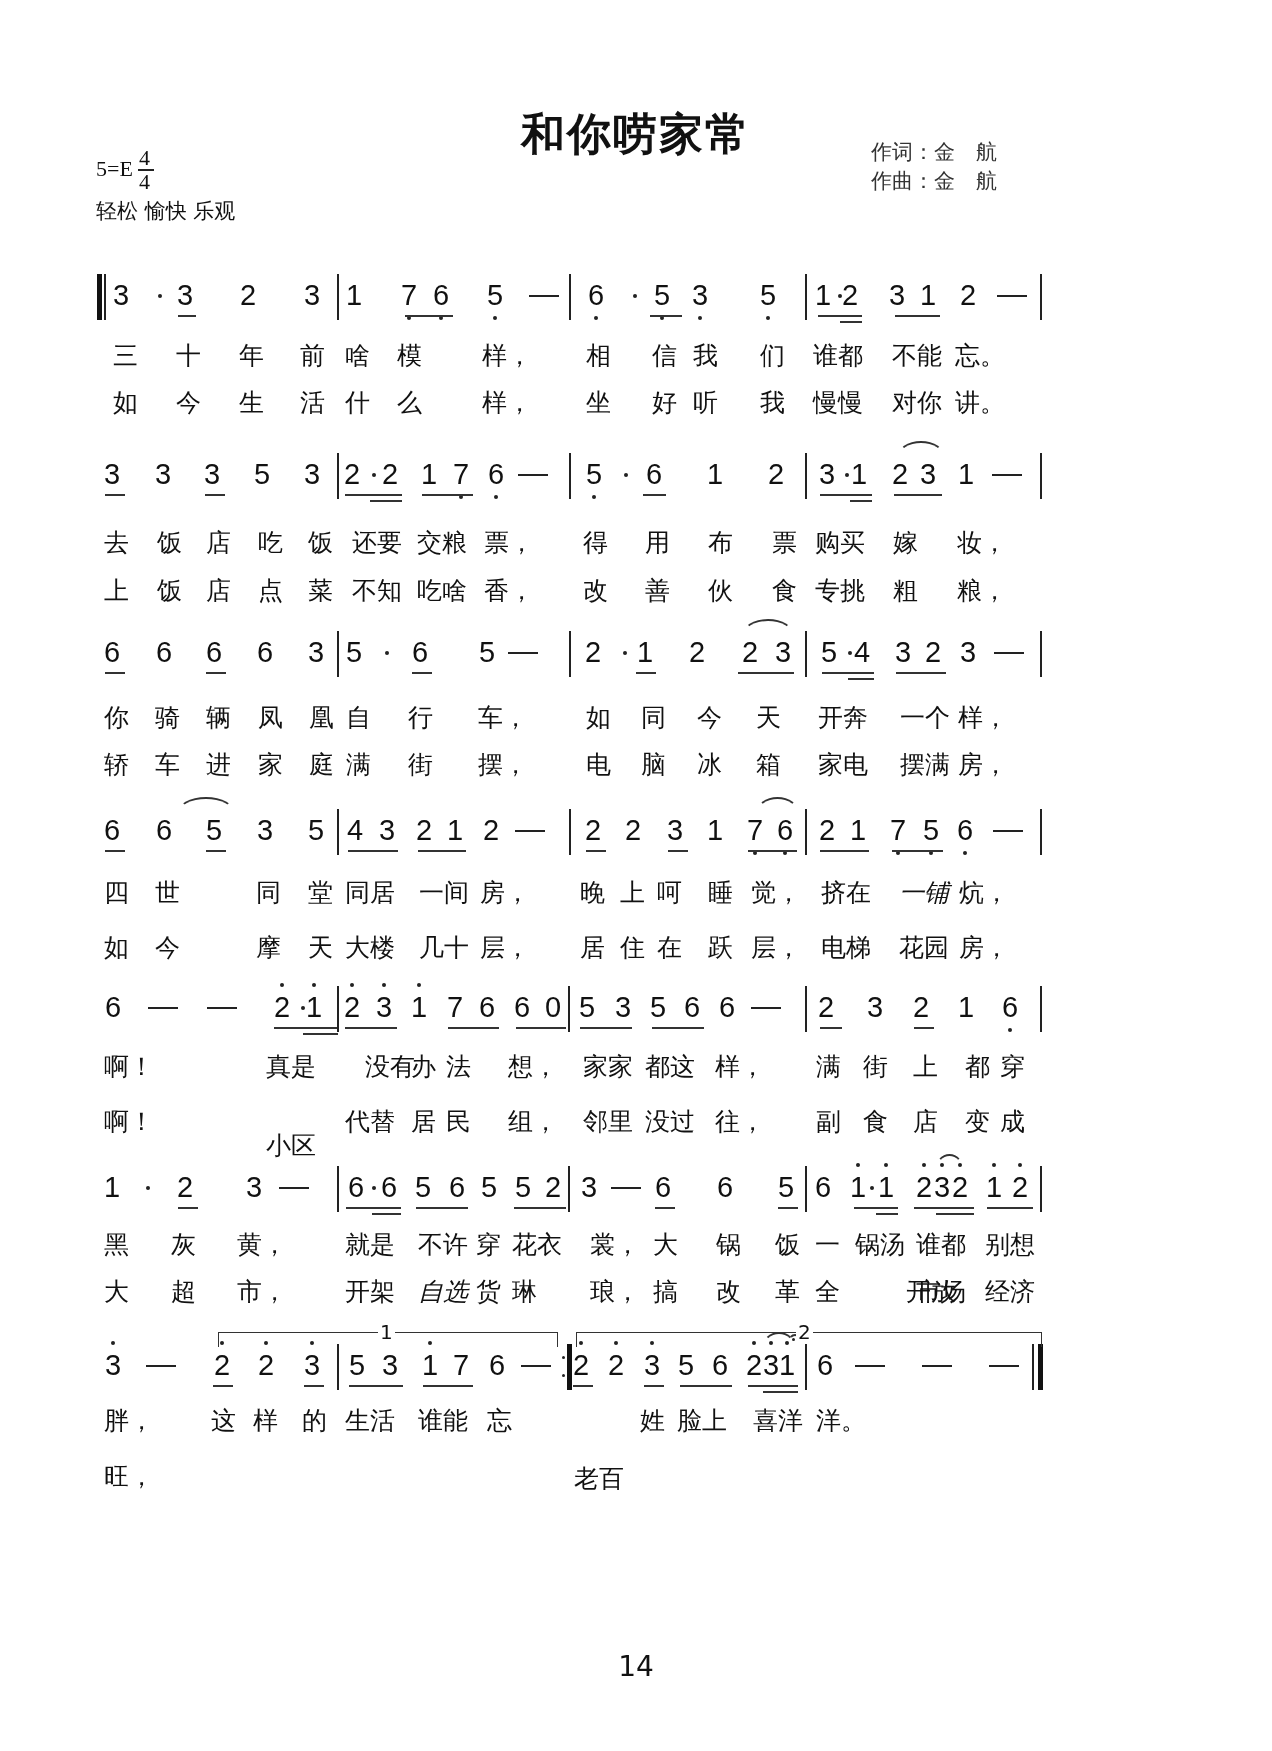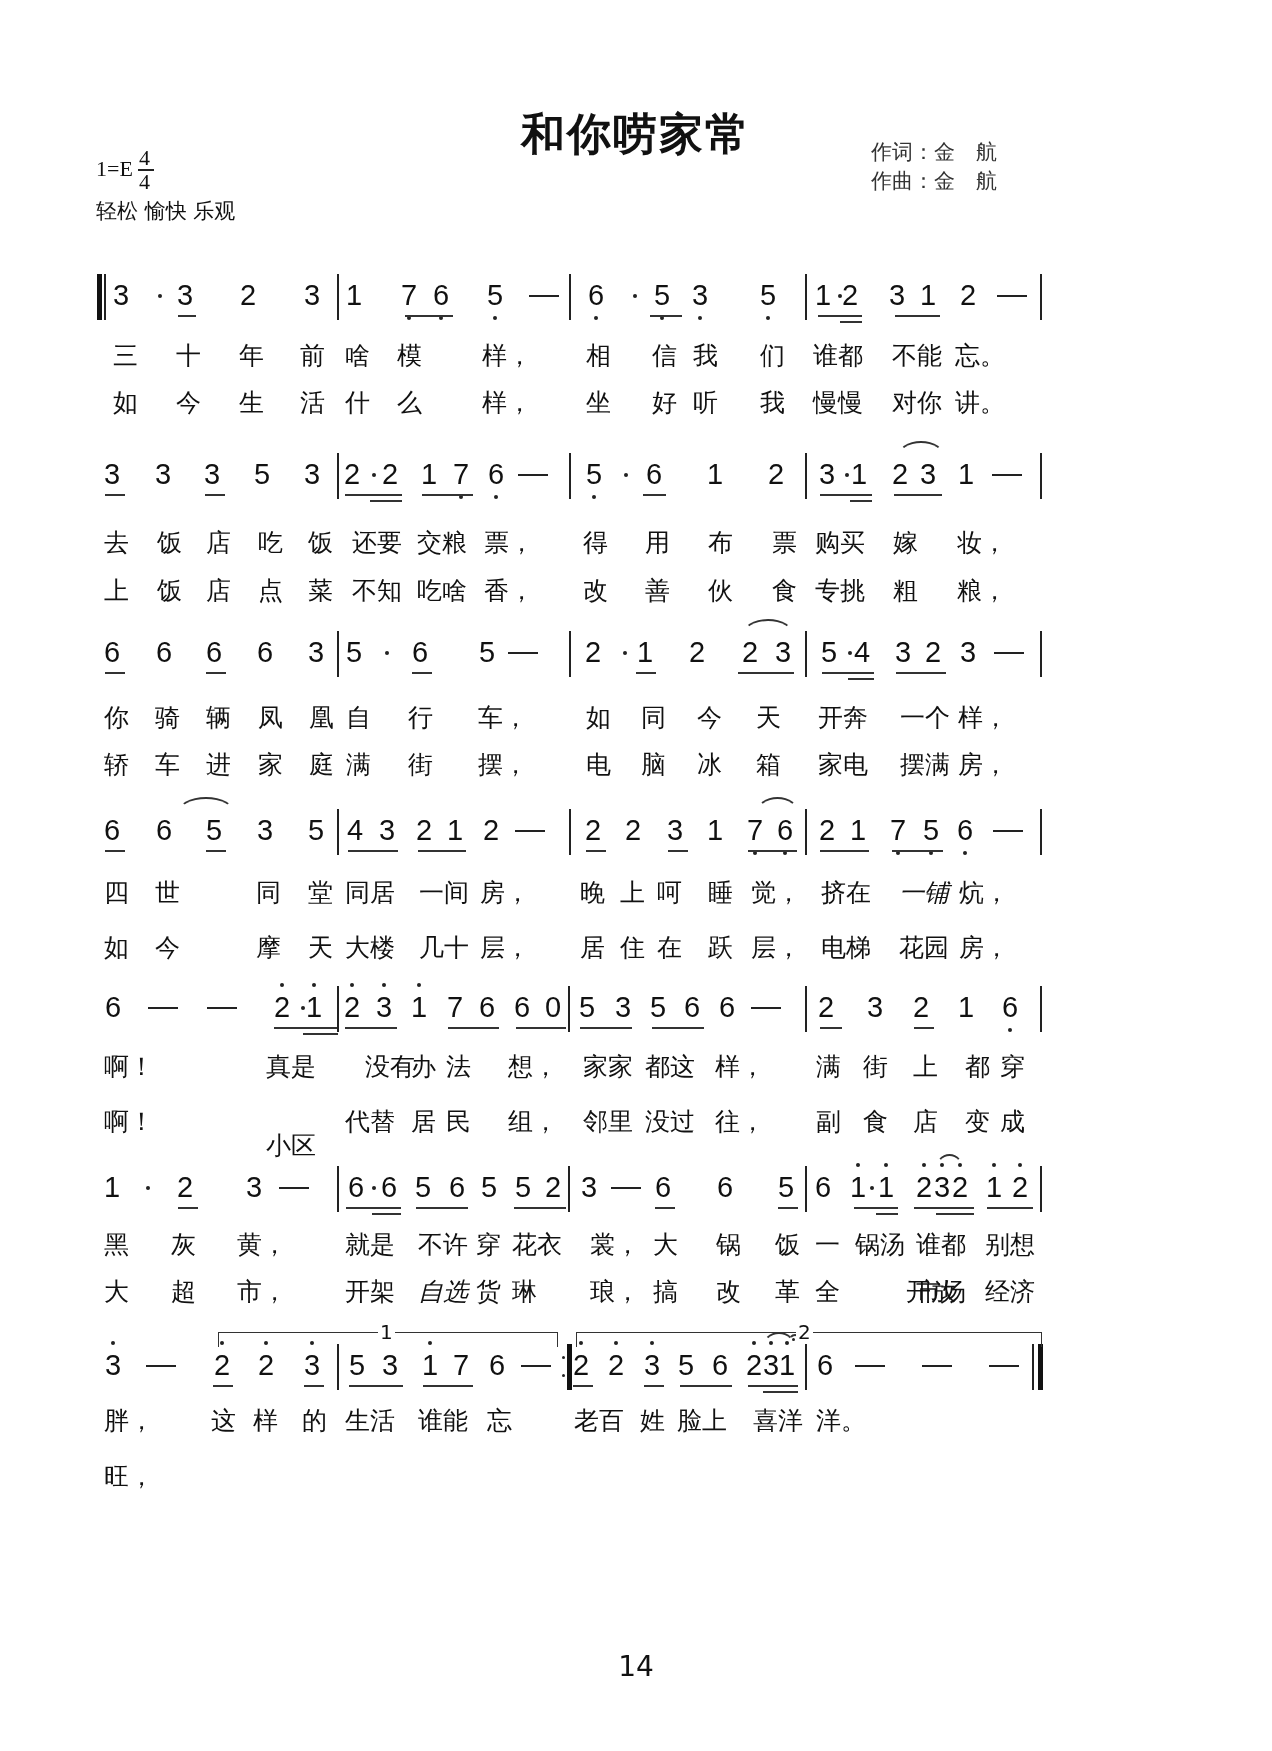--- a/index.html
+++ b/index.html
@@ -26,21 +26,21 @@
   .volta-num { position:absolute; font-size:20px; }
   #page-number { left:0; width:1272px; text-align:center; top:1650px; font-size:28px; }
 </style>
 </head>
 <body>
 
 <div id="title" class="abs">和你唠家常</div>
 <div class="abs credit" style="left:871px; top:138px;">作词：金　航</div>
 <div class="abs credit" style="left:871px; top:167px;">作曲：金　航</div>
 
-<div class="abs key" style="left:96px; top:156px;">1=E</div>
+<div class="abs key" style="left:96px; top:156px;">5=E</div>
 <div class="frac" style="left:139px; top:148px;">4</div>
 <div class="abs" style="left:138px; top:169px; width:16px; height:1.5px; background:#222;"></div>
 <div class="frac" style="left:139px; top:172px;">4</div>
 <div class="abs tempo" style="left:96px; top:197px;">轻松  愉快  乐观</div>
 
 <div id="score">
     <div class="note" style="left: 109px; top: 280px;">3</div>
     <div class="dot-aug" style="left: 158px; top: 294px;"></div>
     <div class="note" style="left: 173px; top: 280px;">3</div>
     <div class="note" style="left: 236px; top: 280px;">2</div>
@@ -528,21 +528,21 @@
     <div class="volta-num" style="left: 378px; top: 1320px; background: rgb(255, 255, 255); padding: 0px 2px;">1</div>
     <div class="volta volta-l volta-r" style="left: 576px; top: 1332px; width: 464px;"></div>
     <div class="volta-num" style="left: 796px; top: 1320px; background: rgb(255, 255, 255); padding: 0px 2px;">2</div>
     <div class="lyric" style="left: 104px; top: 1407px;">胖，</div>
     <div class="lyric" style="left: 211px; top: 1407px;">这</div>
     <div class="lyric" style="left: 253px; top: 1407px;">样</div>
     <div class="lyric" style="left: 302px; top: 1407px;">的</div>
     <div class="lyric" style="left: 345px; top: 1407px;">生活</div>
     <div class="lyric" style="left: 418px; top: 1407px;">谁能</div>
     <div class="lyric" style="left: 487px; top: 1407px;">忘</div>
-    <div class="lyric" style="left: 574px; top: 1407px; text-align: center;">老百</div>
+    <div class="lyric" style="left: 574px; top: 1465px; text-align: center;">老百</div>
     <div class="lyric" style="left: 640px; top: 1407px;">姓</div>
     <div class="lyric" style="left: 677px; top: 1407px;">脸上</div>
     <div class="lyric" style="left: 753px; top: 1407px;">喜洋</div>
     <div class="lyric" style="left: 816px; top: 1407px;">洋。</div>
     <div class="lyric" style="left: 104px; top: 1463px;">旺，</div>
   </div>
 
 <div id="page-number" class="abs">14</div>
 
 </body></html>

